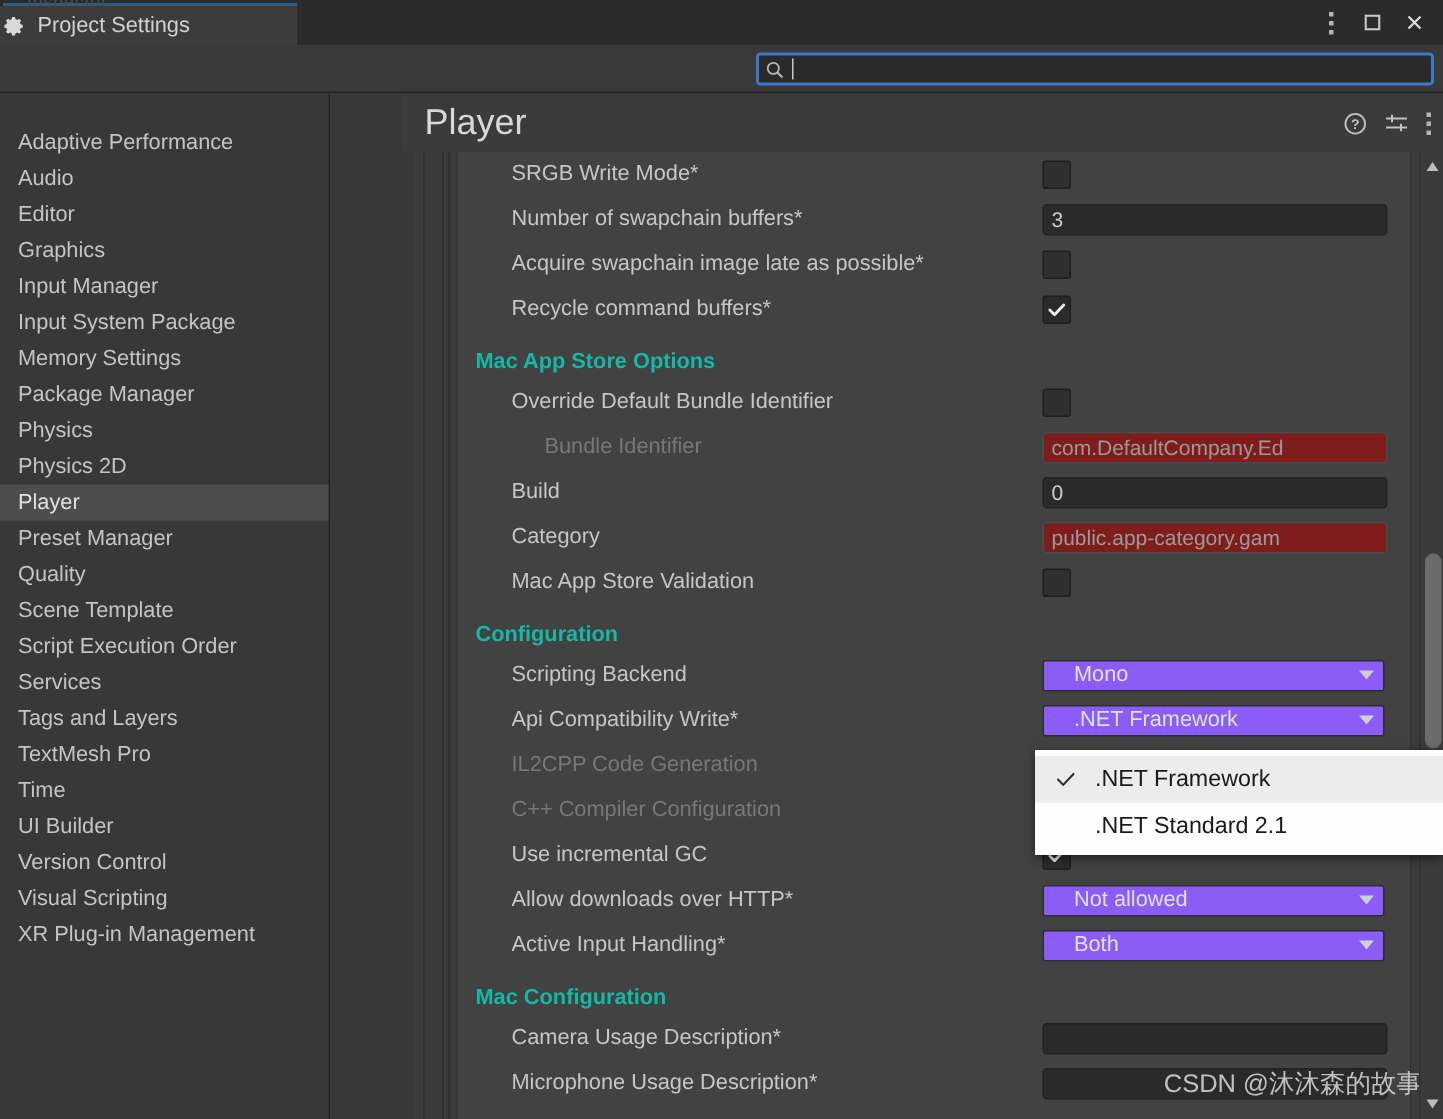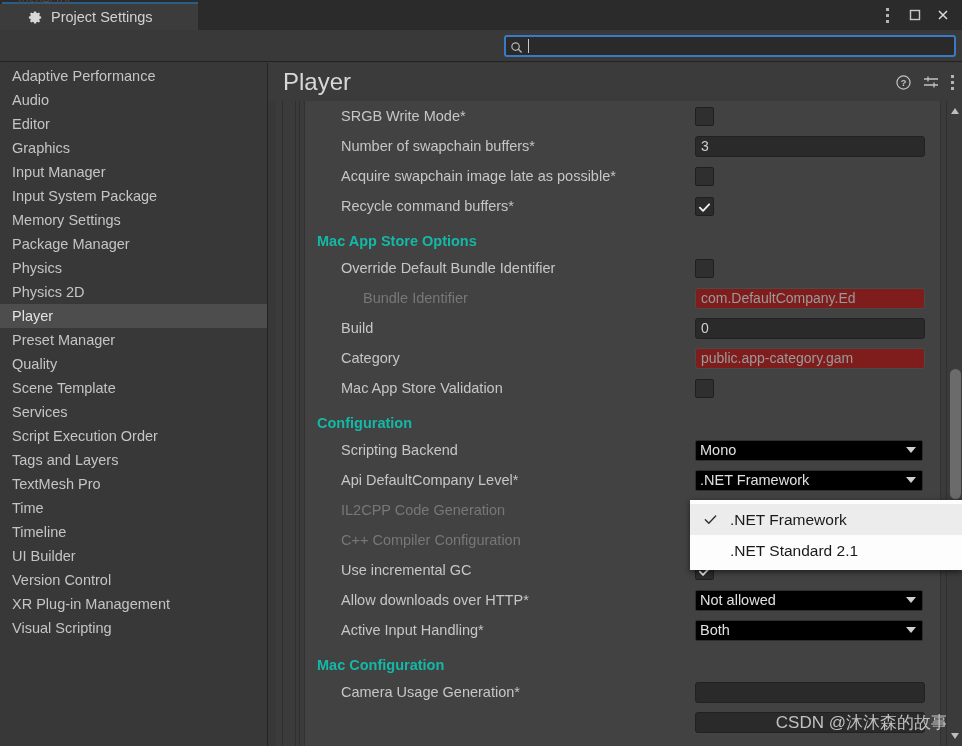--- a/index.html
+++ b/index.html
@@ -32,21 +32,21 @@
     position: absolute; left: 18px; top: -6px;
     font-size: 12px; color: #4a4a4a;
     letter-spacing: .5px;
     white-space: nowrap;
   }
   .tab {
     position: absolute; left: 0; top: 4px;
     width: 198px; height: 26px;
     background: #3c3c3c;
     display: flex; align-items: center;
-    padding-left: 28px;
+    padding-left: 2px;
     gap: 8px;
   }
   .tab-label {
     font-size: 14.5px; color: #d2d2d2;
     white-space: nowrap;
   }
   .gear-icon { width: 15px; height: 15px; display: block; }
 
   .win-btns {
     position: absolute; right: 6px; top: 0;
@@ -81,24 +81,24 @@
     margin-left: 5px;
   }
   .search-input-text {
     font-size: 12px; color: #b0b0b0;
     margin-left: 1px;
   }
 
   
   .sidebar {
     position: absolute; left: 0; top: 63px;
-    width: 268px; height: 683px;
+    width: 220px; height: 683px;
     background: #383838;
     border-right: 1px solid #232323;
-    padding-top: 1px;
+    padding-top: 20px;
   }
   .side-item {
     height: 24px; line-height: 24px;
     padding-left: 12px;
     font-size: 14.5px;
     color: #c4c4c4;
     white-space: nowrap;
     overflow: hidden;
   }
   .side-item.selected {
@@ -208,25 +208,25 @@
     padding-left: 5px;
     font-size: 14px;
     color: #cfcfcf;
     overflow: hidden;
     white-space: nowrap;
   }
   .textfield.readonly { background: #7f1d1d; color: #9a9a9a; border-color: #4a4a4a; }
 
   .dropdown {
     width: 228px; height: 21px;
-    background: #000000;
+    background: #8b5cf6;
     border: 1px solid #2e2e2e;
     border-radius: 2px;
     display: flex; align-items: center;
-    padding-left: 4px;
+    padding-left: 20px;
     font-size: 14.5px;
     color: #e0e0e0;
     position: relative;
     white-space: nowrap;
   }
   .dd-arrow {
     position: absolute; right: 6px; top: 50%;
     transform: translateY(-50%);
     width: 0; height: 0;
     border-left: 5px solid transparent;
@@ -356,30 +356,29 @@
       <div class="side-item"><span>Input Manager</span></div>
       <div class="side-item"><span>Input System Package</span></div>
       <div class="side-item"><span>Memory Settings</span></div>
       <div class="side-item"><span>Package Manager</span></div>
       <div class="side-item"><span>Physics</span></div>
       <div class="side-item"><span>Physics 2D</span></div>
       <div class="side-item selected"><span>Player</span></div>
       <div class="side-item"><span>Preset Manager</span></div>
       <div class="side-item"><span>Quality</span></div>
       <div class="side-item"><span>Scene Template</span></div>
+      <div class="side-item"><span>Script Execution Order</span></div>
       <div class="side-item"><span>Services</span></div>
-      <div class="side-item"><span>Script Execution Order</span></div>
       <div class="side-item"><span>Tags and Layers</span></div>
       <div class="side-item"><span>TextMesh Pro</span></div>
       <div class="side-item"><span>Time</span></div>
-      <div class="side-item"><span>Timeline</span></div>
       <div class="side-item"><span>UI Builder</span></div>
       <div class="side-item"><span>Version Control</span></div>
+      <div class="side-item"><span>Visual Scripting</span></div>
       <div class="side-item"><span>XR Plug-in Management</span></div>
-      <div class="side-item"><span>Visual Scripting</span></div>
     </div>
 
   <div class="main">
 
     <div class="panel-header">
       <div class="panel-title">Player</div>
       <div class="panel-header-icons">
         <span class="hdr-icon">
           <svg width="15" height="15" viewBox="0 0 16 16">
             <circle cx="8" cy="8" r="7" fill="none" stroke="#c2c2c2" stroke-width="1.3"></circle>
@@ -483,21 +482,21 @@
           <div class="row">
             <div class="row-label">Scripting Backend</div>
             <div class="field">
               <div class="dropdown">
                 <span>Mono</span>
                 <span class="dd-arrow"></span>
               </div>
             </div>
           </div>
           <div class="row">
-            <div class="row-label">Api DefaultCompany Level*</div>
+            <div class="row-label">Api Compatibility Write*</div>
             <div class="field">
               <div class="dropdown">
                 <span>.NET Framework</span>
                 <span class="dd-arrow"></span>
               </div>
             </div>
           </div>
           <div class="row">
             <div class="row-label dim">IL2CPP Code Generation</div>
             <div class="field"></div>
@@ -531,28 +530,29 @@
               <div class="dropdown">
                 <span>Both</span>
                 <span class="dd-arrow"></span>
               </div>
             </div>
           </div>
           <div class="section-head">
             <div class="section-title">Mac Configuration</div>
           </div>
           <div class="row">
-            <div class="row-label">Camera Usage Generation*</div>
+            <div class="row-label">Camera Usage Description*</div>
             <div class="field">
               <div class="textfield">
                 <span></span>
               </div>
             </div>
           </div>
           <div class="row">
+            <div class="row-label">Microphone Usage Description*</div>
             <div class="field">
               <div class="textfield">
                 <span></span>
               </div>
             </div>
           </div>
         </div>
 
       <div class="inner-scroll-track"></div>
 

